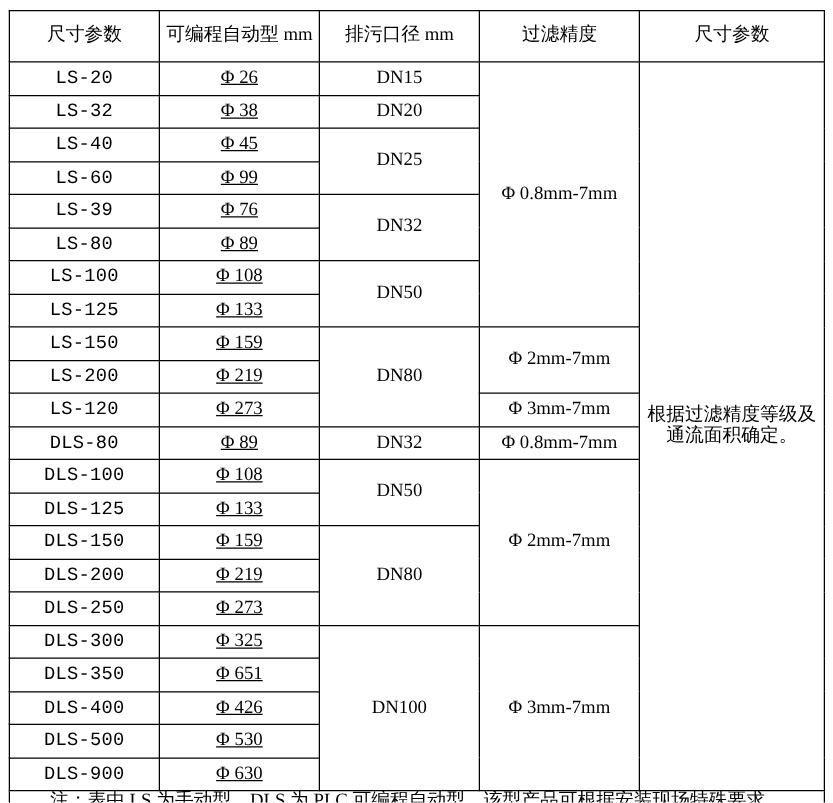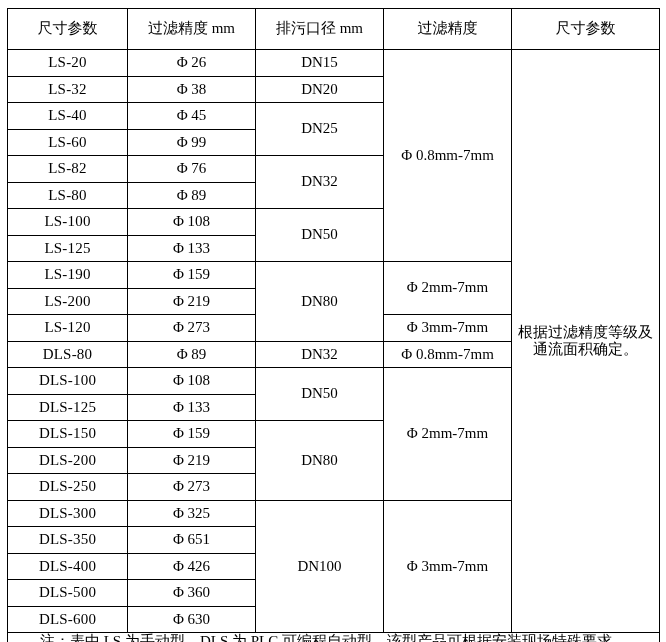--- a/index.html
+++ b/index.html
@@ -37,23 +37,25 @@
   thead td {
     height: 40px;
     font-size: 15.5px;
   }
   tbody td {
     height: 25.5px;
   }
   td.model {
     font-size: 15px;
     letter-spacing: 0.2px;
+    font-family: Liberation Mono, monospace;
   }
   td.pipe {
     font-size: 14.5px;
+    text-decoration: underline;
   }
   td.drain {
     font-size: 15px;
     margin-top: 15px;
   }
   td.prec {
     font-size: 14.5px;
   }
   td.dim {
     font-size: 15px;
@@ -82,21 +84,21 @@
     <colgroup>
       <col class="c1">
         <col class="c2">
         <col class="c3">
         <col class="c4">
         <col class="c5">
     </colgroup>
     <thead>
       <tr>
         <td>尺寸参数</td>
-        <td>过滤精度 mm</td>
+        <td>可编程自动型 mm</td>
         <td>排污口径 mm</td>
         <td>过滤精度</td>
         <td>尺寸参数</td>
       </tr>
     </thead>
     <tbody id="tbody">
         <tr>
           <td class="model">LS-20</td>
           <td class="pipe">Φ 26</td>
           <td class="drain" rowspan="1">DN15</td>
@@ -111,39 +113,39 @@
         <tr>
           <td class="model">LS-40</td>
           <td class="pipe">Φ 45</td>
           <td class="drain" rowspan="2">DN25</td>
         </tr>
         <tr>
           <td class="model">LS-60</td>
           <td class="pipe">Φ 99</td>
         </tr>
         <tr>
-          <td class="model">LS-82</td>
+          <td class="model">LS-39</td>
           <td class="pipe">Φ 76</td>
           <td class="drain" rowspan="2">DN32</td>
         </tr>
         <tr>
           <td class="model">LS-80</td>
           <td class="pipe">Φ 89</td>
         </tr>
         <tr>
           <td class="model">LS-100</td>
           <td class="pipe">Φ 108</td>
           <td class="drain" rowspan="2">DN50</td>
         </tr>
         <tr>
           <td class="model">LS-125</td>
           <td class="pipe">Φ 133</td>
         </tr>
         <tr>
-          <td class="model">LS-190</td>
+          <td class="model">LS-150</td>
           <td class="pipe">Φ 159</td>
           <td class="drain" rowspan="3">DN80</td>
           <td class="prec" rowspan="2">Φ 2mm-7mm</td>
         </tr>
         <tr>
           <td class="model">LS-200</td>
           <td class="pipe">Φ 219</td>
         </tr>
         <tr>
           <td class="model">LS-120</td>
@@ -188,24 +190,24 @@
         <tr>
           <td class="model">DLS-350</td>
           <td class="pipe">Φ 651</td>
         </tr>
         <tr>
           <td class="model">DLS-400</td>
           <td class="pipe">Φ 426</td>
         </tr>
         <tr>
           <td class="model">DLS-500</td>
-          <td class="pipe">Φ 360</td>
-        </tr>
-        <tr>
-          <td class="model">DLS-600</td>
+          <td class="pipe">Φ 530</td>
+        </tr>
+        <tr>
+          <td class="model">DLS-900</td>
           <td class="pipe">Φ 630</td>
         </tr>
       </tbody>
     <tfoot>
       <tr>
         <td class="note" colspan="5">
           <span>注：表中 LS 为手动型，DLS 为 PLC 可编程自动型，该型产品可根据安装现场特殊要求，</span>
           
         </td>
       </tr>

